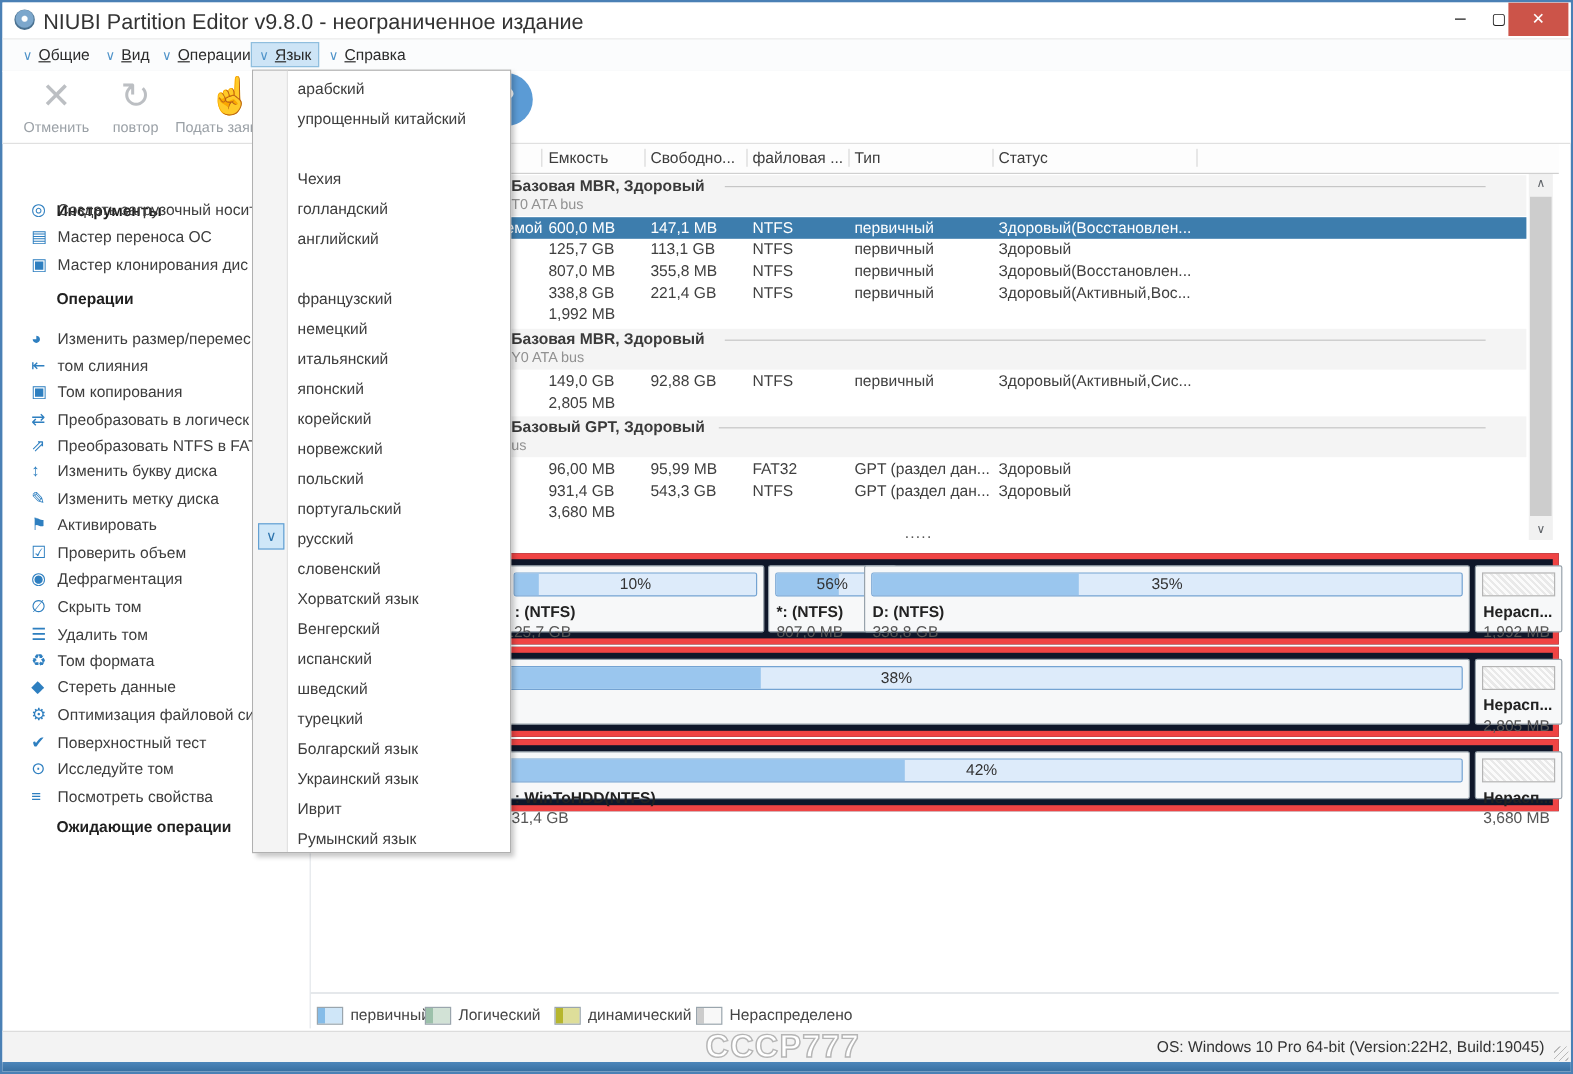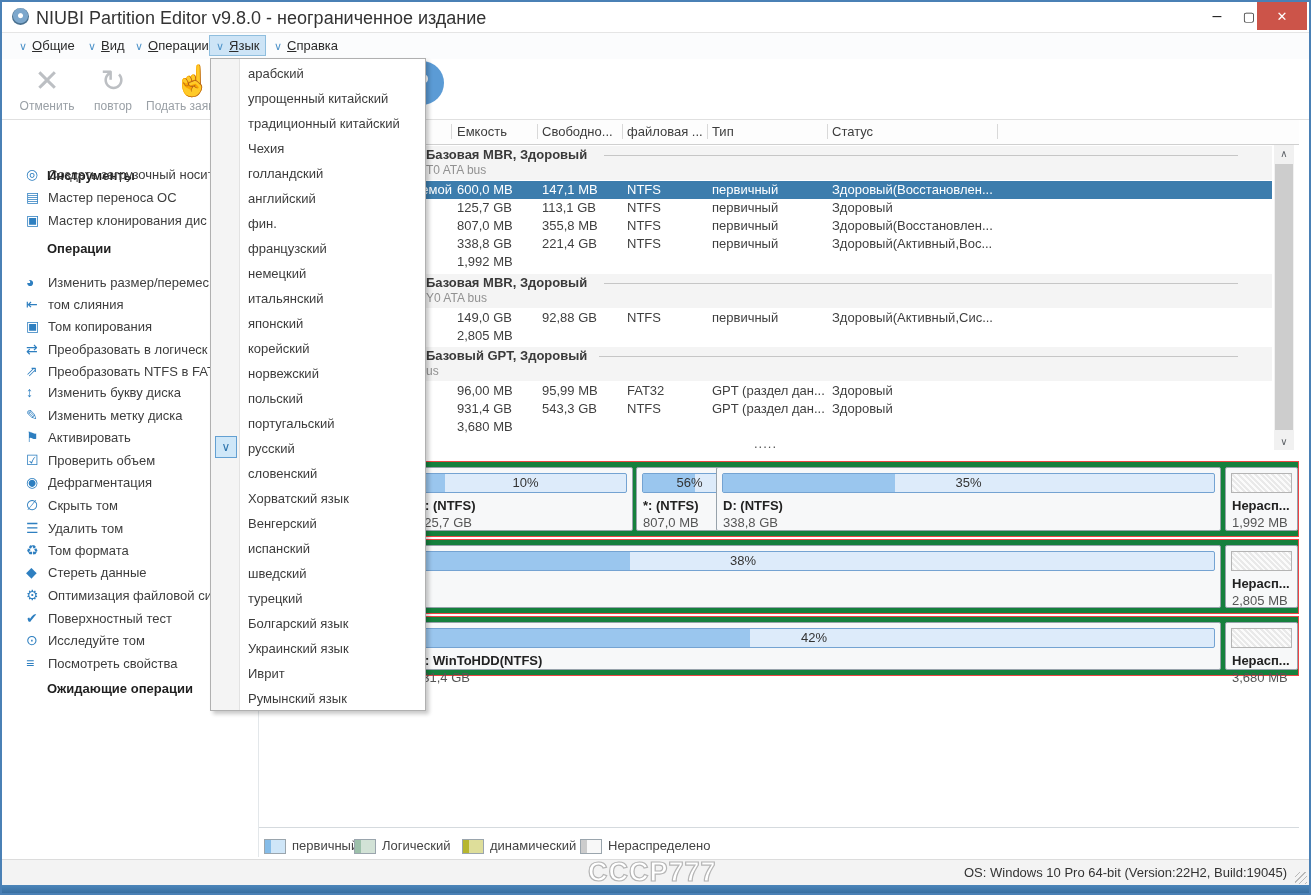--- a/index.html
+++ b/index.html
@@ -55,21 +55,21 @@
   .c-cap{left:198px;} .c-free{left:283px;} .c-fs{left:368px;} .c-type{left:453px;} .c-st{left:573px;}
   .sel{background:#3d7dad;color:#fff;}
   .dots{position:absolute;left:257px;top:434px;width:1013px;text-align:center;font-size:13px;color:#555;letter-spacing:1px;}
   
   .sbar{position:absolute;left:1272px;top:143px;width:20px;height:305px;background:#f1f1f1;}
   .sb-btn{position:absolute;left:0;width:20px;height:17px;text-align:center;color:#5f6368;font-size:10px;line-height:17px;}
   .sb-up{top:0;} .sb-up::before{content:"∧";}
   .sb-dn{bottom:0;} .sb-dn::before{content:"∨";}
   .sb-thumb{position:absolute;left:1px;top:19px;width:18px;height:266px;background:#cdcdcd;}
   
-  .dbox{position:absolute;left:260px;width:1037px;background:#15803d;border:1px solid #ef4444;box-sizing:border-box;}
+  .dbox{position:absolute;left:260px;width:1037px;background:#0f172a;border:5px solid #ef4444;box-sizing:border-box;}
   .blk{position:absolute;top:5px;bottom:5px;background:#f7f8f9;border:1px solid #97a2ab;border-radius:2px;}
   .bar{position:absolute;left:5px;right:5px;top:5px;height:18px;background:#ddebfa;border:1px solid #74a3d2;border-radius:2px;}
   .fill{position:absolute;left:0;top:0;bottom:0;background:#9ac6ee;}
   .pct{position:absolute;left:0;right:0;top:0;height:18px;text-align:center;line-height:18px;font-size:13px;color:#333;}
   .blab{position:absolute;top:30px;left:6px;font-weight:bold;font-size:13px;color:#222;white-space:nowrap;}
   .bsize{position:absolute;top:47px;left:6px;font-size:13px;color:#555;white-space:nowrap;}
   .hatch{position:absolute;left:5px;right:5px;top:5px;height:18px;border:1px solid #b4b4b4;
          background:repeating-linear-gradient(45deg,#e9e9e9 0 2px,#fbfbfb 2px 4px);}
   .hline{position:absolute;left:257px;top:825px;width:1040px;height:1px;background:#d5dade;}
   
@@ -329,25 +329,23 @@
     <span class="watermark">CCCP777</span>
     <span class="ostext">OS: Windows 10 Pro 64-bit (Version:22H2, Build:19045)</span>
     <span class="grip"></span>
   </div>
   <div class="bottomstrip"></div>
 
   <div class="menupanel">
     <div class="mp-gutter"></div>
     <div class="mi" style="top:2px;">арабский</div>
     <div class="mi" style="top:27px;">упрощенный китайский</div>
-    <div class="mi" style="top:52px;">традиционный китайский</div>
     <div class="mi" style="top:77px;">Чехия</div>
     <div class="mi" style="top:102px;">голландский</div>
     <div class="mi" style="top:127px;">английский</div>
-    <div class="mi" style="top:152px;">фин.</div>
     <div class="mi" style="top:177px;">французский</div>
     <div class="mi" style="top:202px;">немецкий</div>
     <div class="mi" style="top:227px;">итальянский</div>
     <div class="mi" style="top:252px;">японский</div>
     <div class="mi" style="top:277px;">корейский</div>
     <div class="mi" style="top:302px;">норвежский</div>
     <div class="mi" style="top:327px;">польский</div>
     <div class="mi" style="top:352px;">португальский</div>
     <div class="mi" style="top:377px;">русский</div>
     <div class="mp-check"></div>

